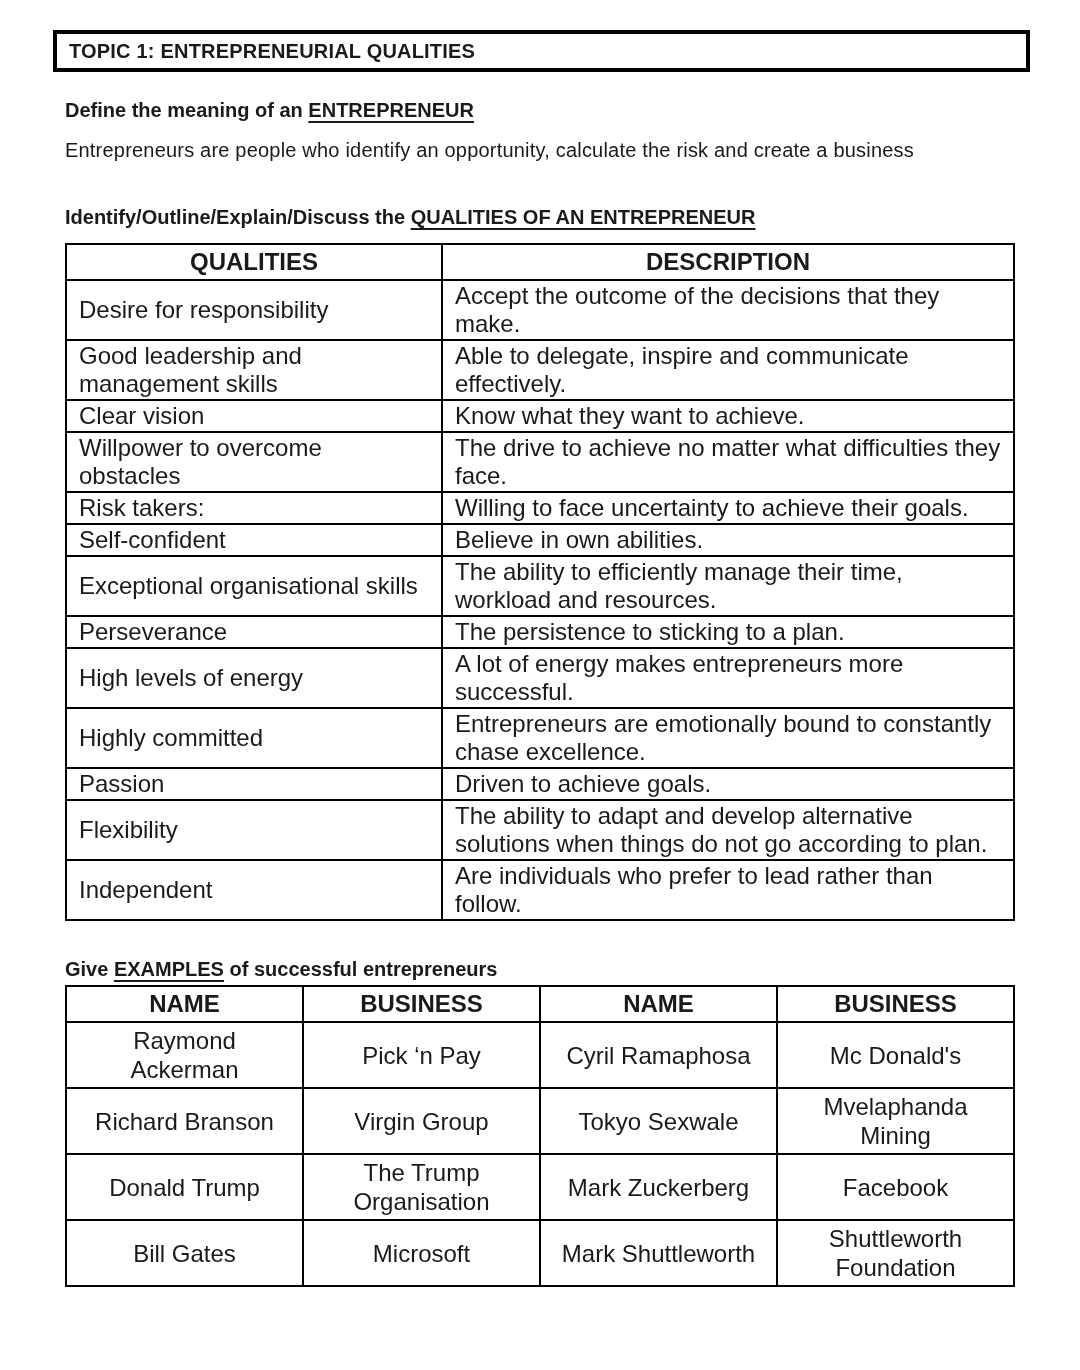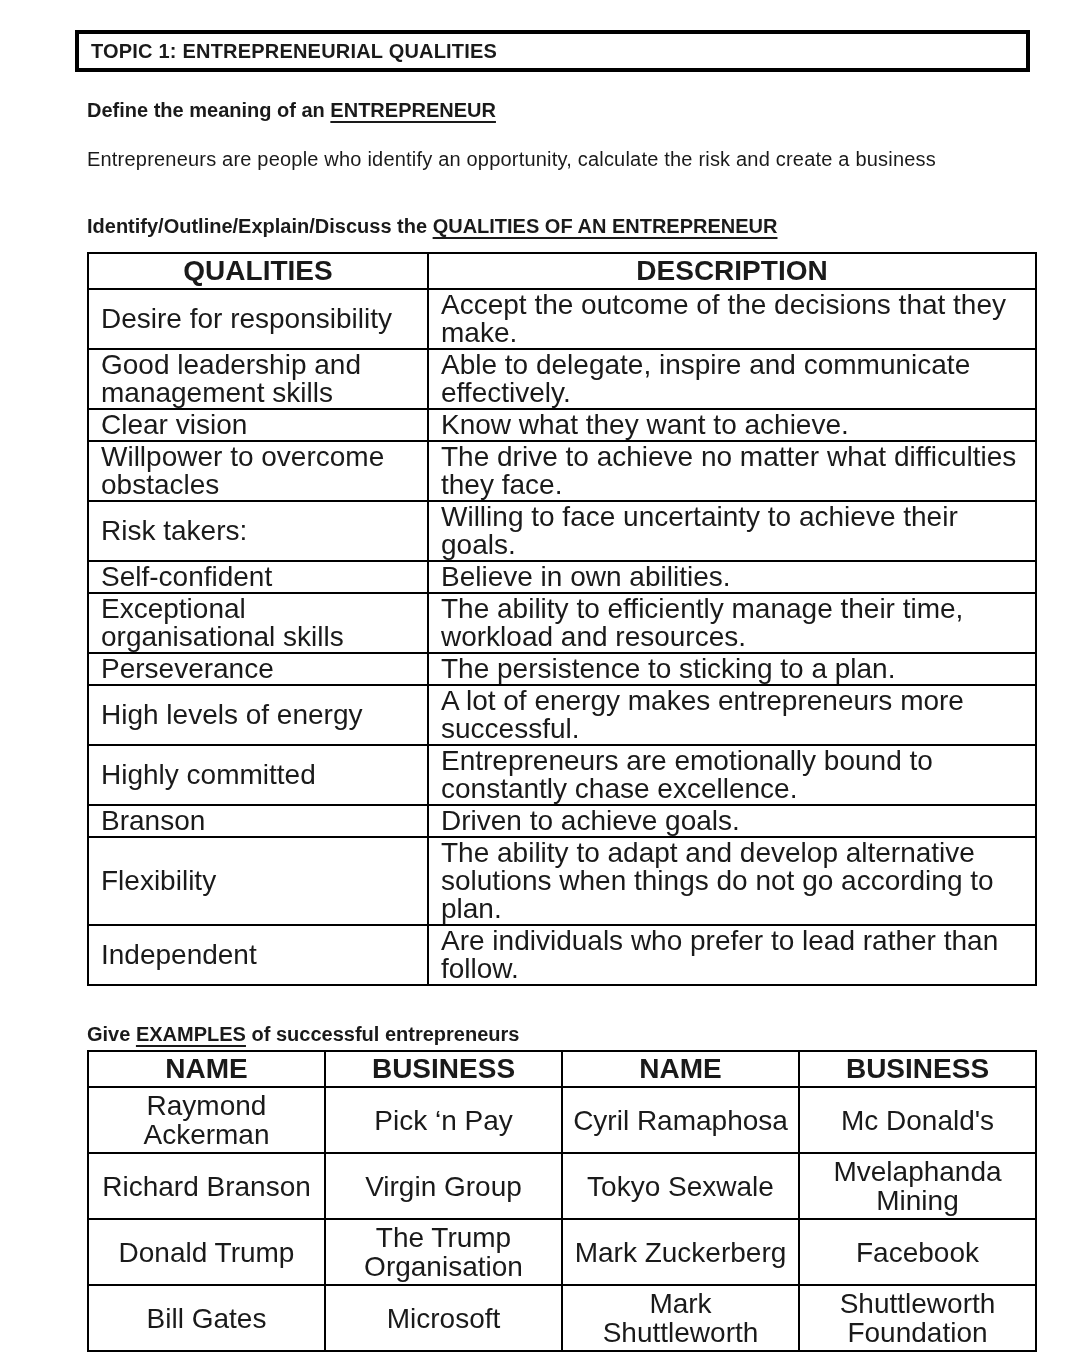--- a/index.html
+++ b/index.html
@@ -7,21 +7,21 @@
     --border:#000000;
     --bg:#ffffff;
   }
   *{ box-sizing:border-box; }
   html,body{ margin:0; padding:0; }
   body{
     width:1080px; height:1370px; overflow:hidden;
     background:var(--bg); color:var(--text);
     font-family:"Liberation Sans", sans-serif;
   }
-  .page{ padding:30px 65px 0 87px;border-radius:27px; }
+  .page{ padding:30px 65px 0 65px;border-radius:27px; }
 
   .topic-box{
     border:4px solid var(--border);
     margin:0 -15px 0 -12px;
     padding:4px 12px;
     font-size:20px; font-weight:bold;
     line-height:26px;
     letter-spacing:0.2px;
   }
 
@@ -35,48 +35,48 @@
     text-decoration-thickness:2px;
     text-underline-offset:4px;
     margin-top:20px;
   }
   .h-define{ margin-top:26px; }
   .h-qualities{ margin-top:38px; }
   .h-examples{ margin-top:36px; }
 
   .body-text{
     font-size:20px; line-height:34px;
-    margin:20px 0 0 0;
+    margin:11px 0 0 0;
     max-width:920px;
     letter-spacing:0.2px;
   }
 
   .doc-table{
     border-collapse:collapse;
     width:950px;
     margin-top:14px;
     color:var(--text);
   }
   .doc-table th, .doc-table td{
     border:2px solid var(--border);
-    font-size:28px;
+    font-size:24px;
     vertical-align:middle;
   }
   .doc-table th{
     font-weight:bold;
     text-align:center;
     padding:5px 12px;
     line-height:24px;
   }
   .qualities-table td{
     padding:1px 12px;
     line-height:28px;
     text-align:left;
   }
-  .qualities-table td:first-child{ width:340px; }
+  .qualities-table td:first-child{ width:376px; }
   .examples-table{
     table-layout:fixed;
     margin-top:4px;
   }
   .examples-table td{
     text-align:center;
     padding:3px 8px;
     line-height:29px;
     white-space:pre-line;
   }
@@ -138,21 +138,21 @@
         </tr>
         <tr>
           <td>High levels of energy</td>
           <td>A lot of energy makes entrepreneurs more successful.</td>
         </tr>
         <tr>
           <td>Highly committed</td>
           <td>Entrepreneurs are emotionally bound to constantly chase excellence.</td>
         </tr>
         <tr>
-          <td>Branson</td>
+          <td>Passion</td>
           <td>Driven to achieve goals.</td>
         </tr>
         <tr>
           <td>Flexibility</td>
           <td>The ability to adapt and develop alternative solutions when things do not go according to plan.</td>
         </tr>
         <tr>
           <td>Independent</td>
           <td>Are individuals who prefer to lead rather than follow.</td>
         </tr>

